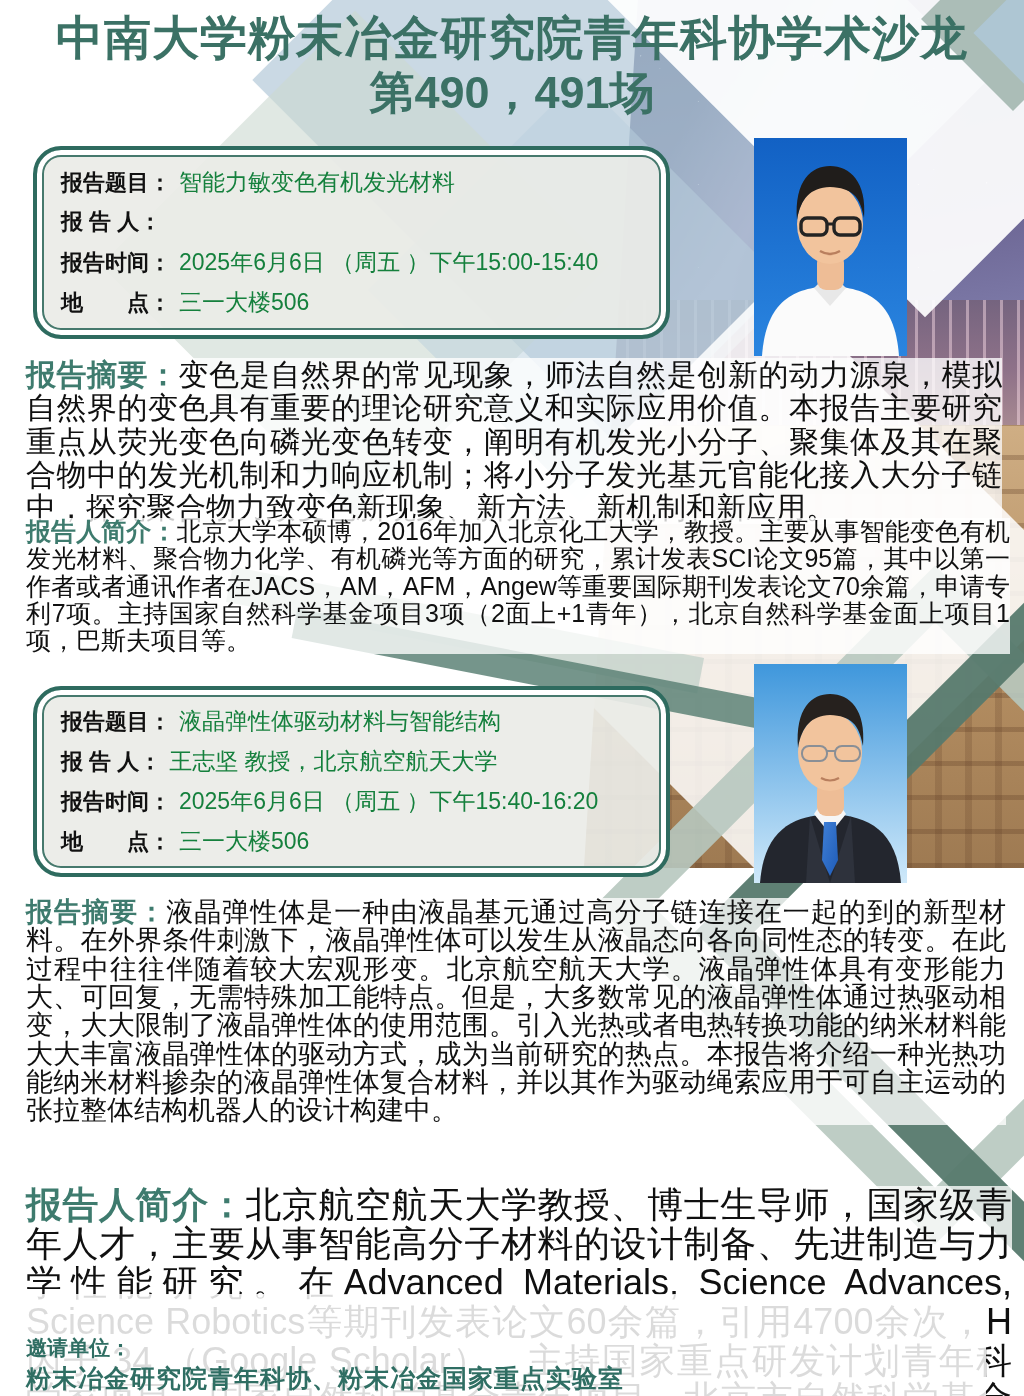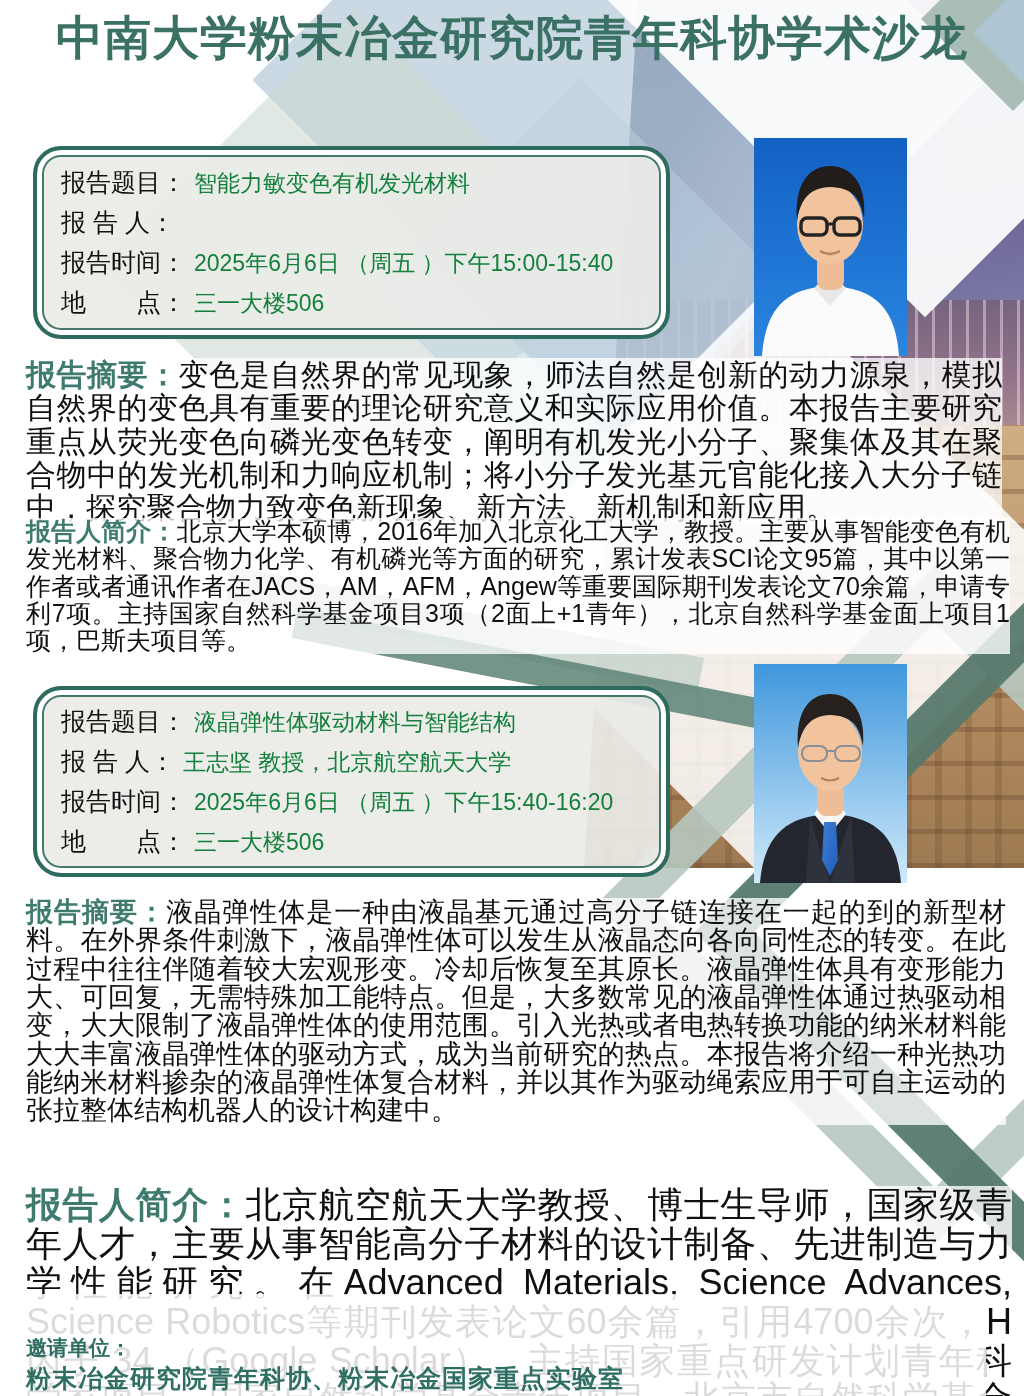--- a/index.html
+++ b/index.html
@@ -50,21 +50,21 @@
   .title .l1{font-size:47px;letter-spacing:1px;}
   .title .l2{font-size:45px;}
   .info-box{position:absolute;left:33px;width:637px;border:4px solid #2e6b5f;border-radius:28px;
             background:rgba(234,235,231,.92);
             box-shadow:inset 0 0 0 5px #ffffff,inset 0 0 0 7px #46796d;
             display:flex;flex-direction:column;justify-content:space-around;
             padding:12px 14px 12px 24px;box-sizing:border-box;}
   .box1{top:146px;height:193px;}
   .box2{top:686px;height:191px;}
   .frow{display:flex;align-items:baseline;}
-  .flabel{font-size:25px;font-weight:400;color:#111;white-space:pre;flex:0 0 auto;}
+  .flabel{font-size:22px;font-weight:700;color:#111;white-space:pre;flex:0 0 auto;}
   .fvalue{font-size:23px;color:#15803d;margin-left:8px;white-space:nowrap;}
   .photo{position:absolute;width:153px;z-index:6;}
   .photo1{left:754px;top:138px;height:218px;}
   .photo2{left:754px;top:664px;height:219px;}
   .photo svg{display:block;width:100%;height:100%;}
   .para{position:absolute;left:26px;color:#101010;background:rgba(255,255,255,.78);
         text-align:justify;}
   .plabel{color:#3e7b6e;font-weight:800;}
   .abs1{top:358px;width:976px;font-size:30px;line-height:1.11;}
   .bio1{top:518px;width:984px;font-size:25px;line-height:1.09;}
@@ -96,20 +96,21 @@
   <div class="chev c-white-mid"></div>
   <div class="bar bar-sage"></div>
   <div class="bar bar-teal"></div>
   <div class="chev c-sage-v"></div>
   <div class="chev c-teal-v"></div>
 
   <div class="content">
 
     <div class="title">
       <div class="l1">中南大学粉末冶金研究院青年科协学术沙龙</div>
+      <div class="l2">第490，491场</div>
     </div>
 
     <div class="info-box box1">
       <div class="frow">
         <span class="flabel">报告题目：</span>
         <span class="fvalue">智能力敏变色有机发光材料</span>
       </div>
       <div class="frow">
         <span class="flabel">报 告 人：</span>
       </div>
@@ -193,21 +194,21 @@
         <ellipse cx="76" cy="88" rx="32" ry="39" fill="#f2c49d"></ellipse>
         <path d="M44,84 C41,44 58,30 76,30 C96,30 112,46 109,82 C105,60 97,52 76,51 C57,52 48,62 44,84 Z" fill="#26211e"></path>
         <rect x="48" y="82" width="25" height="15" rx="7" fill="none" stroke="#8a8f96" stroke-width="2"></rect>
         <rect x="81" y="82" width="25" height="15" rx="7" fill="none" stroke="#8a8f96" stroke-width="2"></rect>
         <line x1="73" y1="87" x2="81" y2="87" stroke="#8a8f96" stroke-width="2"></line>
         <path d="M67,114 Q76,119 85,114" stroke="#b97f5e" stroke-width="2.2" fill="none"></path>
       </svg>
     </div>
 
     <div class="para abs2">
-      <span class="plabel">报告摘要：</span><span>液晶弹性体是一种由液晶基元通过高分子链连接在一起的到的新型材料。在外界条件刺激下，液晶弹性体可以发生从液晶态向各向同性态的转变。在此过程中往往伴随着较大宏观形变。冷却后恢复至其原长。液晶弹性体具有变形能力大、可回复，无需特殊加工能特点。但是，大多数常见的液晶弹性体通过热驱动相变，大大限制了液晶弹性体的使用范围。引入光热或者电热转换功能的纳米材料能大大丰富液晶弹性体的驱动方式，成为当前研究的热点。本报告将介绍一种光热功能纳米材料掺杂的液晶弹性体复合材料，并以其作为驱动绳索应用于可自主运动的张拉整体结构机器人的设计构建中。</span>
+      <span class="plabel">报告摘要：</span><span>液晶弹性体是一种由液晶基元通过高分子链连接在一起的到的新型材料。在外界条件刺激下，液晶弹性体可以发生从液晶态向各向同性态的转变。在此过程中往往伴随着较大宏观形变。北京航空航天大学。液晶弹性体具有变形能力大、可回复，无需特殊加工能特点。但是，大多数常见的液晶弹性体通过热驱动相变，大大限制了液晶弹性体的使用范围。引入光热或者电热转换功能的纳米材料能大大丰富液晶弹性体的驱动方式，成为当前研究的热点。本报告将介绍一种光热功能纳米材料掺杂的液晶弹性体复合材料，并以其作为驱动绳索应用于可自主运动的张拉整体结构机器人的设计构建中。</span>
     </div>
 
     <div class="para bio2">
       <span class="plabel">报告人简介：</span><span>北京航空航天大学教授、博士生导师，国家级青年人才，主要从事智能高分子材料的设计制备、先进制造与力学性能研究。在Advanced Materials, Science Advances, Science Robotics等期刊发表论文60余篇，引用4700余次，H因子 34 （Google Scholar）。主持国家重点研发计划青年科学家项目、国家自然科学基金青年项目、北京市自然科学基金面上项目等国家级、省部级项目，担任《复合材料学报》青年编委。</span>
     </div>
 
     <div class="footer">
       <div class="f-org-label">邀请单位：</div>
       <div class="f-org">粉末冶金研究院青年科协、粉末冶金国家重点实验室</div>
       <div class="f-inviter">

